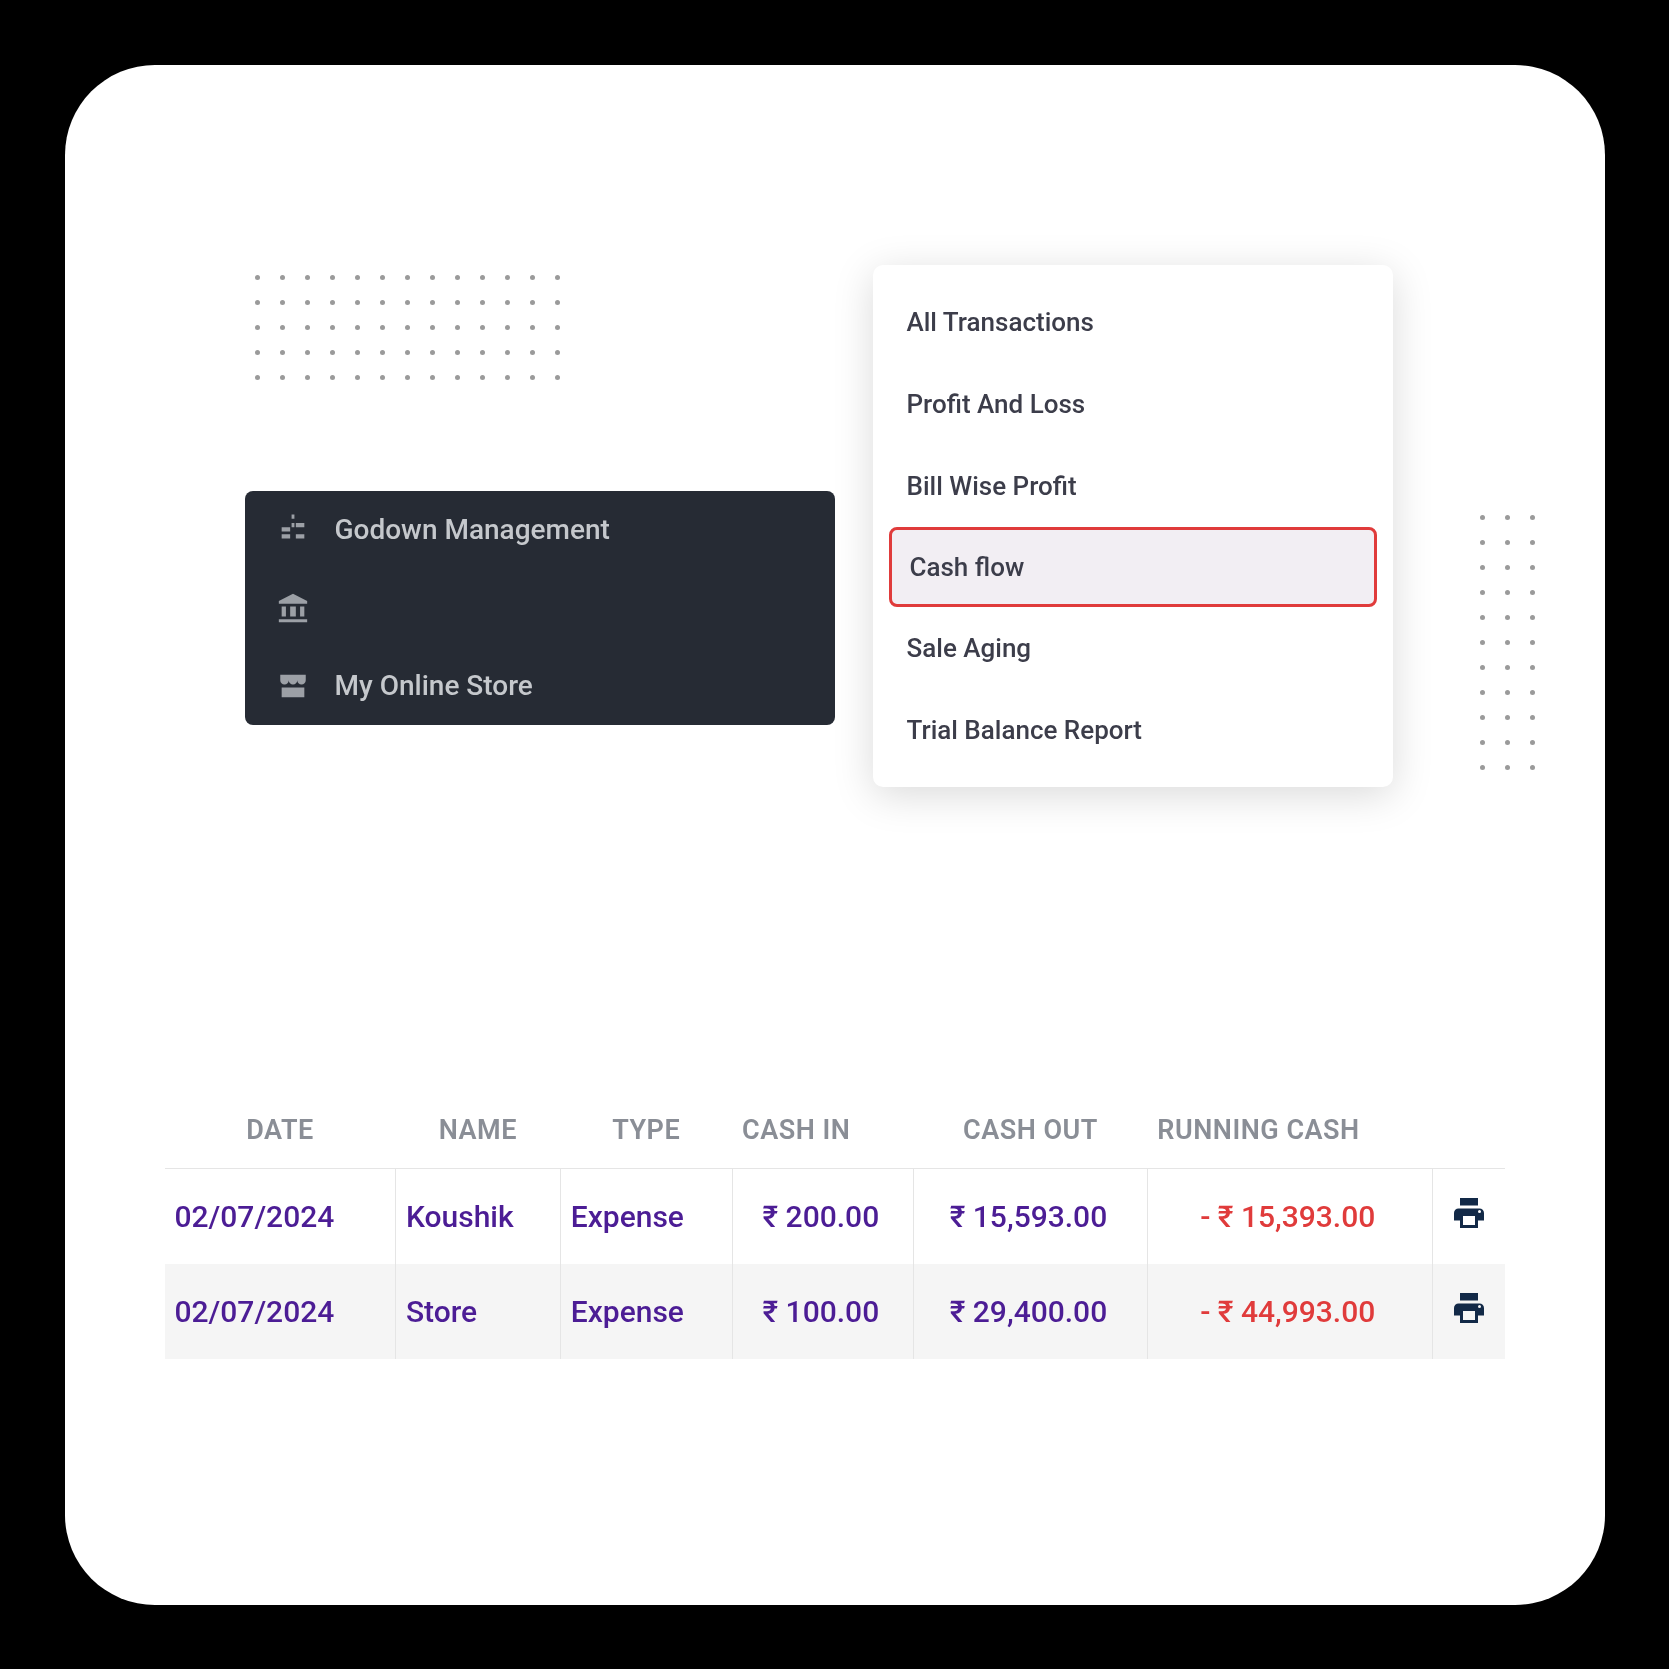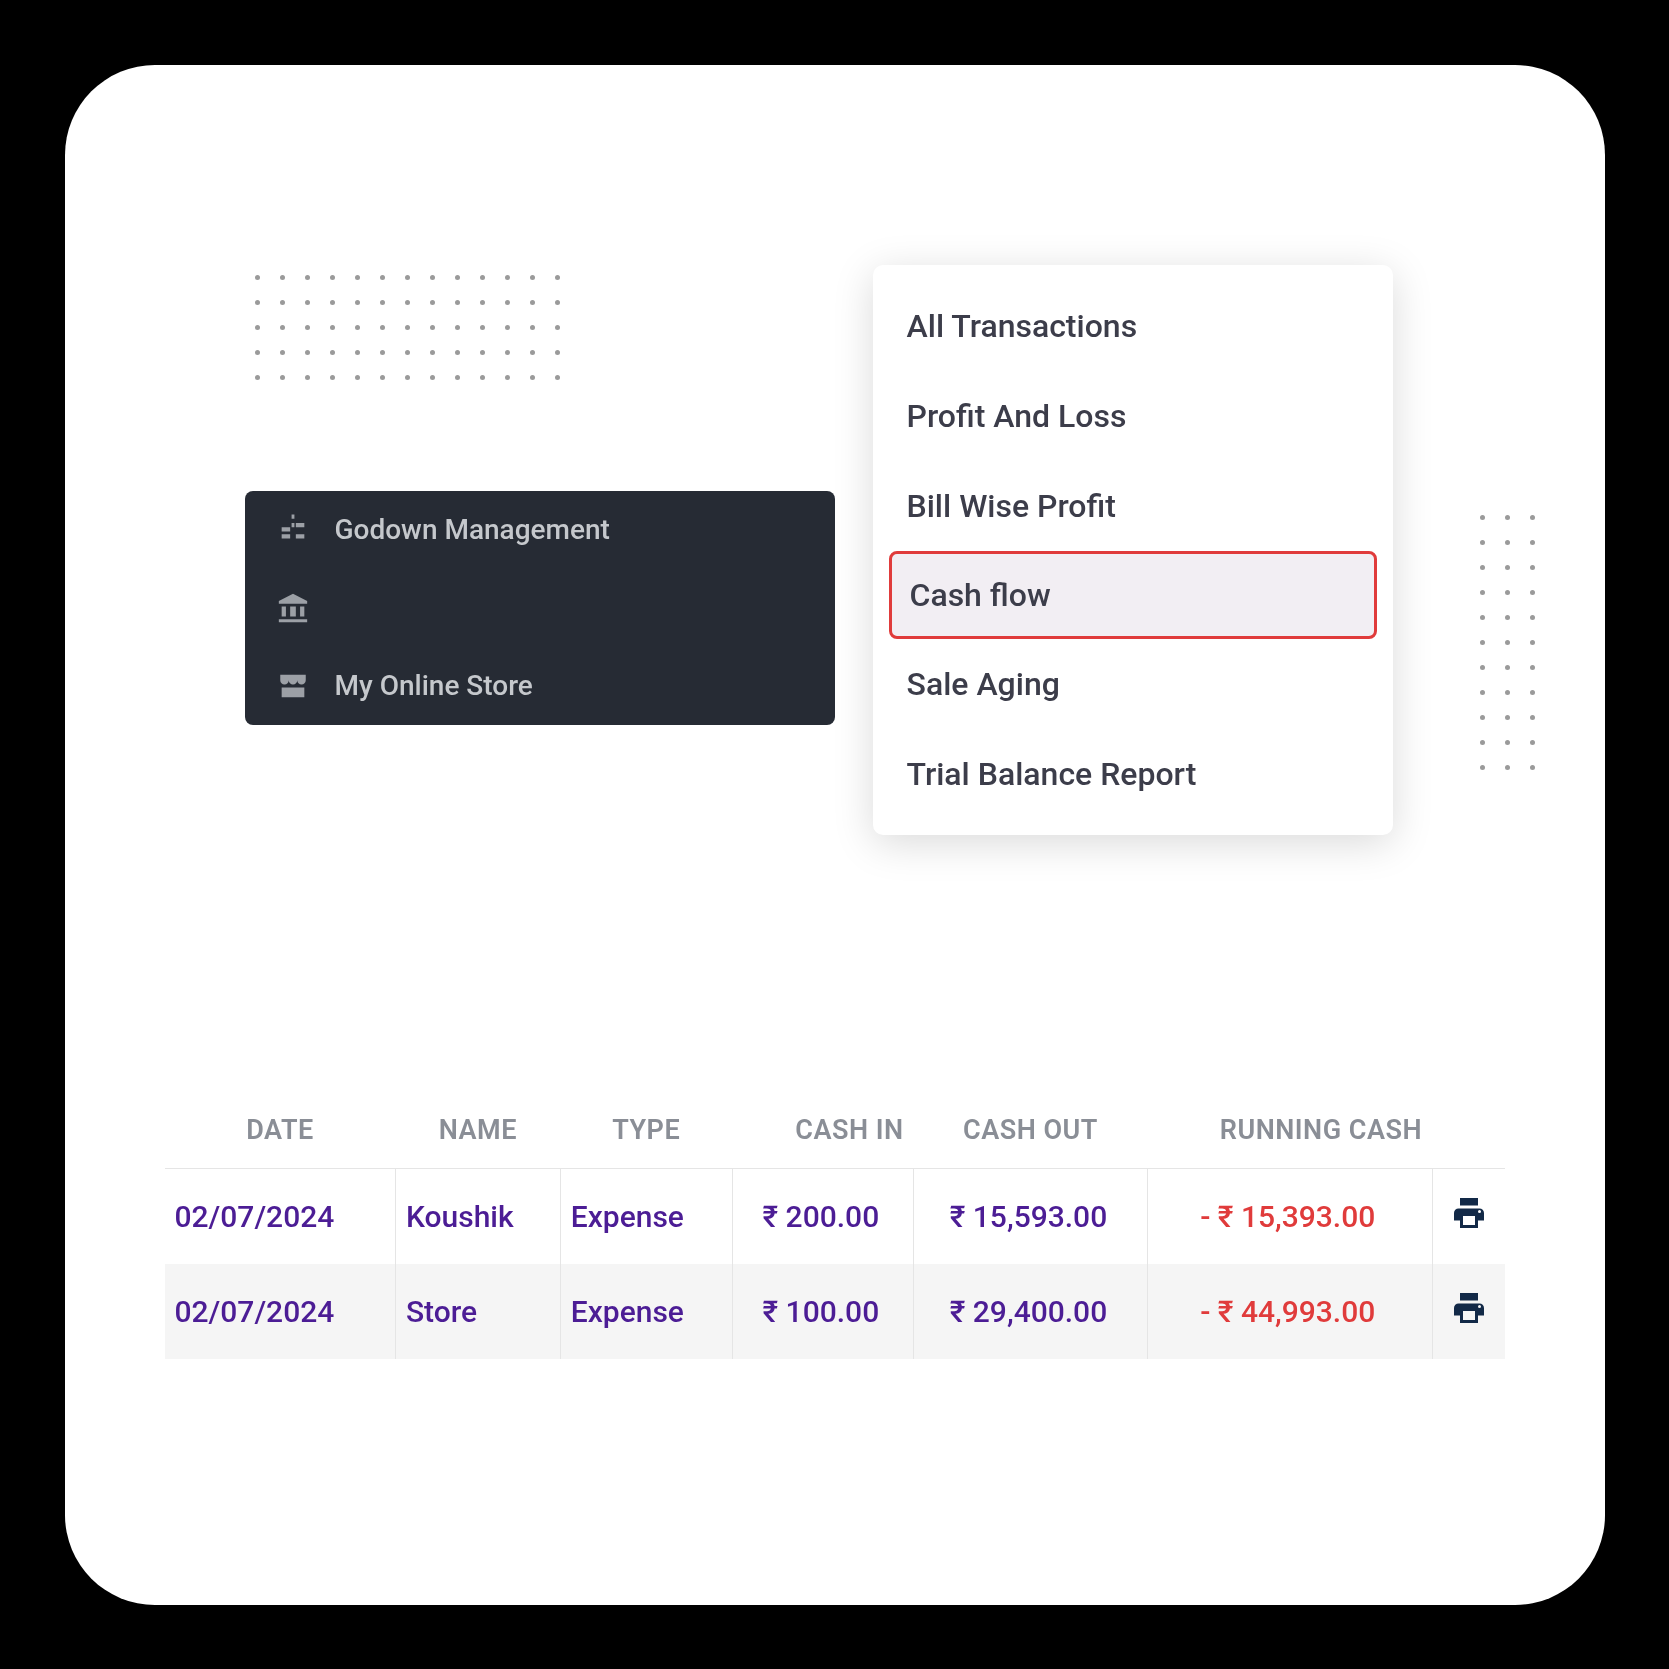--- a/index.html
+++ b/index.html
@@ -79,21 +79,21 @@
       top: 200px;
       left: 808px;
       width: 520px;
       background: #fff;
       border-radius: 10px;
       box-shadow: 0 8px 40px rgba(0,0,0,0.15);
       padding: 16px 0;
     }
     .submenu-item {
       padding: 26px 34px;
-      font-size: 32px;
+      font-size: 26px;
       font-weight: 500;
       color: #3c3d4a;
       cursor: pointer;
     }
     .submenu-item.selected {
       background: #f2eef3;
       border: 3px solid #e03b3b;
       border-radius: 8px;
       margin: 0 16px;
       padding: 22px 18px;
@@ -111,21 +111,21 @@
     }
     th {
       color: #8a8e96;
       font-weight: 600;
       text-align: center;
       padding: 22px 10px;
       letter-spacing: 0.5px;
       font-size: 27px;
       border-bottom: 1px solid #e5e5e5;
     }
-    th.center { text-align: right; }
+    th.center { text-align: left; }
     td {
       padding: 26px 10px;
       border-left: 1px solid #e5e5e5;
       color: #4c1d95;
       font-weight: 500;
       vertical-align: middle;
     }
     td:first-child { border-left: none; }
     tbody tr:nth-child(even) { background: #f5f5f5; }
     .neg { color: #e03b3b; }

